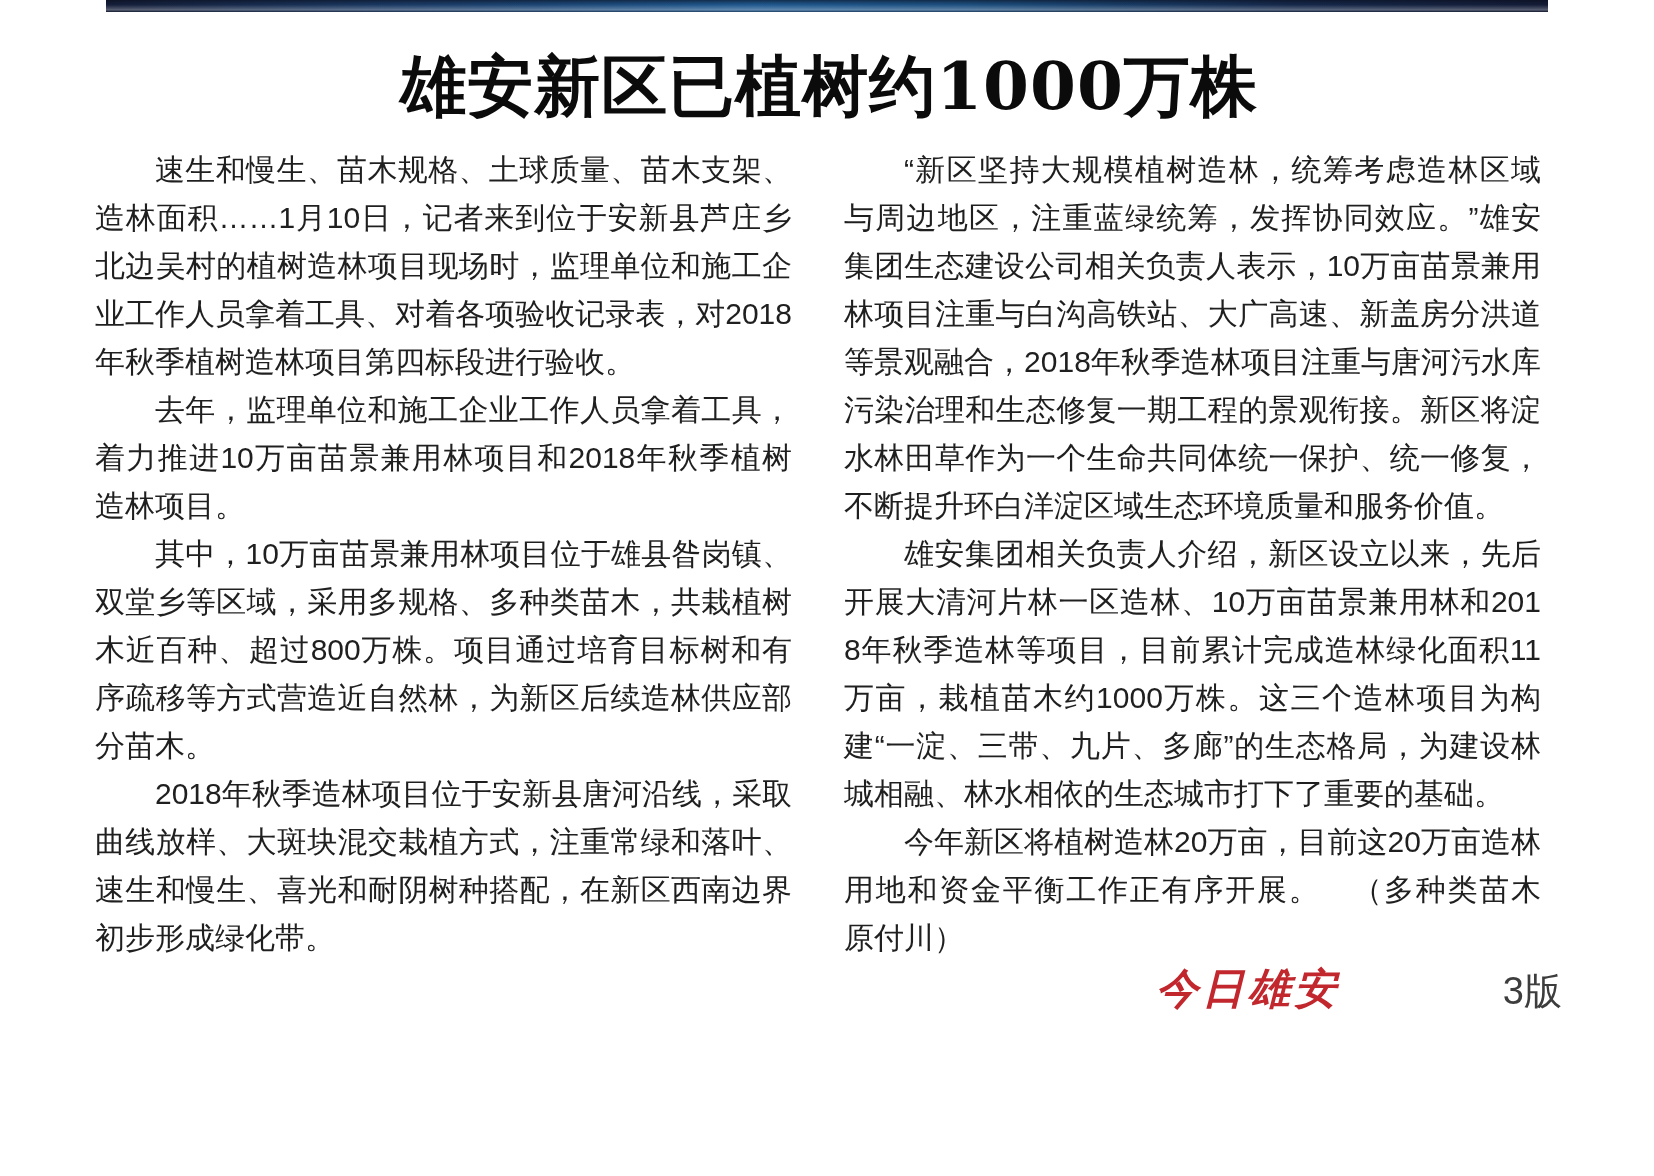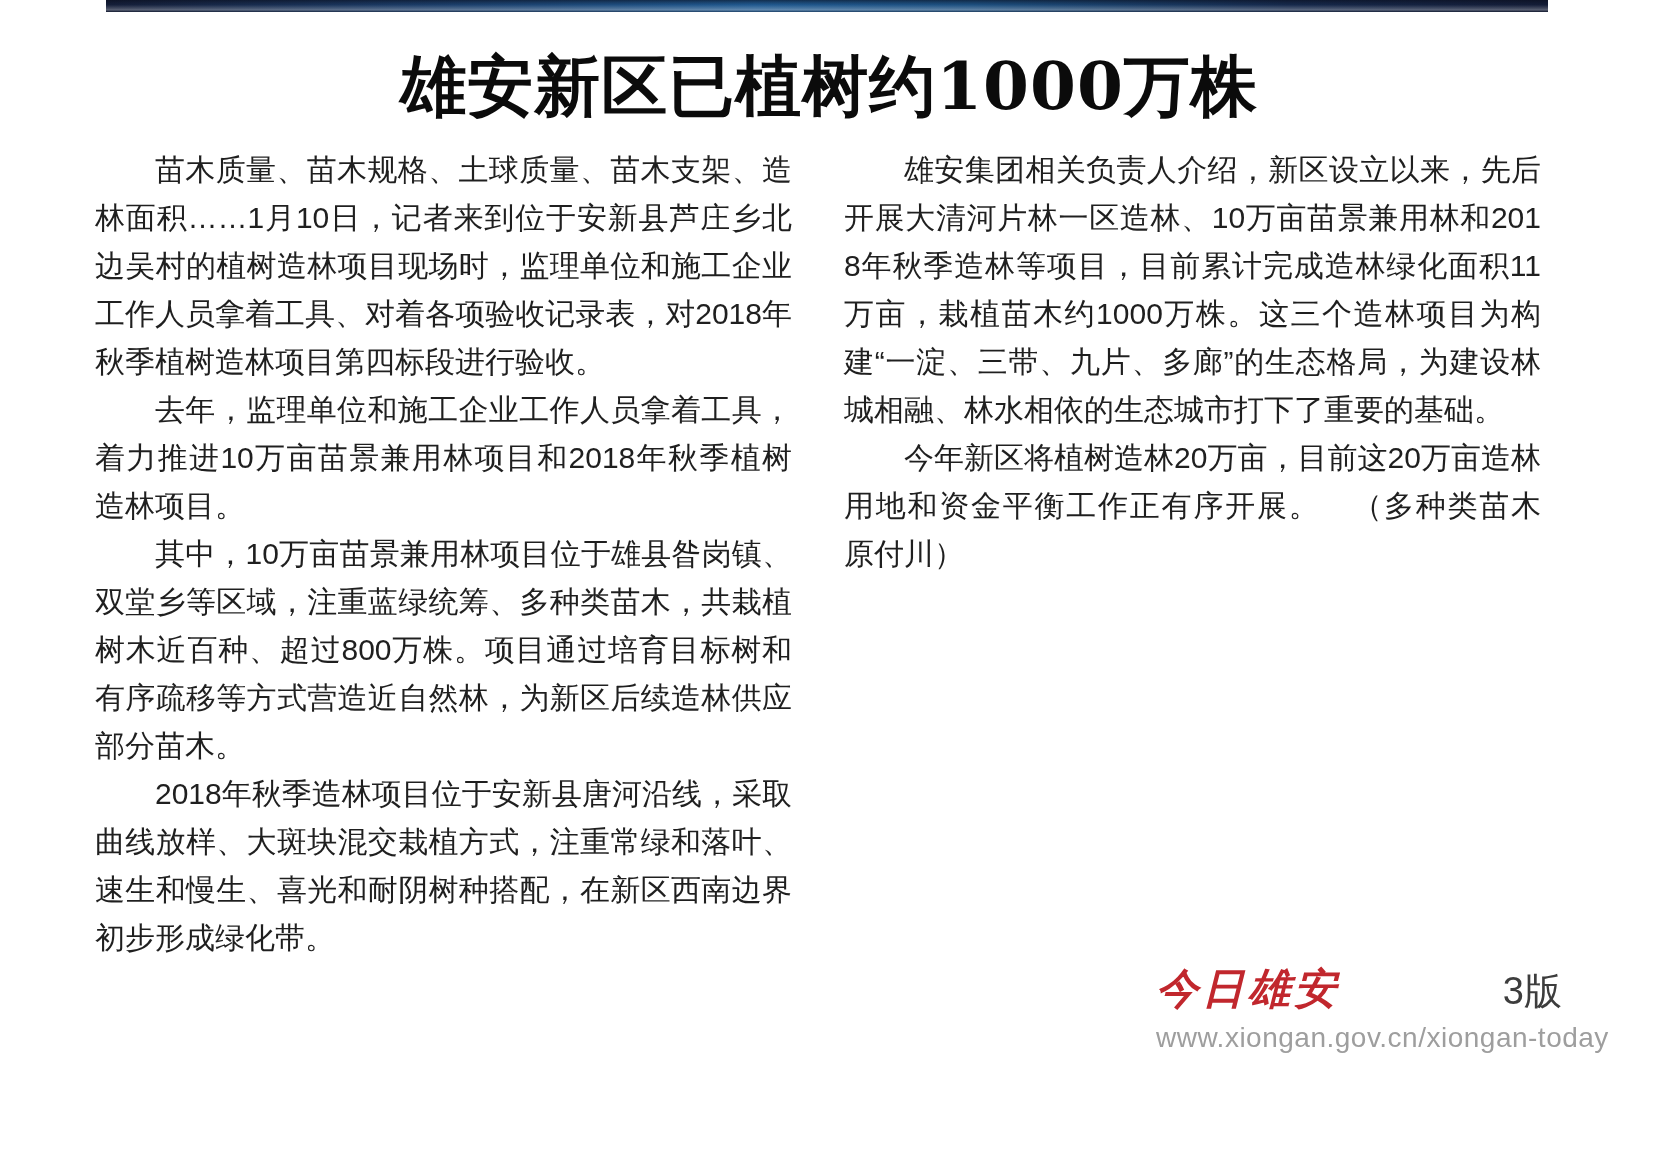--- a/index.html
+++ b/index.html
@@ -112,32 +112,32 @@
 <body>
 
 <div class="page">
 
   <div class="topbar"></div>
 
   <h1 class="headline">雄安新区已植树约1000万株</h1>
 
   <div class="columns">
     <div class="col">
-      <p>苗木质量、苗木规格、土球质量、苗木支架、造林面积……1月10日，记者来到位于安新县芦庄乡北边吴村的植树造林项目现场时，监理单位和施工企业工作人员拿着工具、对着各项验收记录表，对2018年秋季植树造林项目第四标段进行验收。</p>
+      <p>速生和慢生、苗木规格、土球质量、苗木支架、造林面积……1月10日，记者来到位于安新县芦庄乡北边吴村的植树造林项目现场时，监理单位和施工企业工作人员拿着工具、对着各项验收记录表，对2018年秋季植树造林项目第四标段进行验收。</p>
       <p>去年，监理单位和施工企业工作人员拿着工具，着力推进10万亩苗景兼用林项目和2018年秋季植树造林项目。</p>
-      <p>其中，10万亩苗景兼用林项目位于雄县昝岗镇、双堂乡等区域，注重蓝绿统筹、多种类苗木，共栽植树木近百种、超过800万株。项目通过培育目标树和有序疏移等方式营造近自然林，为新区后续造林供应部分苗木。</p>
+      <p>其中，10万亩苗景兼用林项目位于雄县昝岗镇、双堂乡等区域，采用多规格、多种类苗木，共栽植树木近百种、超过800万株。项目通过培育目标树和有序疏移等方式营造近自然林，为新区后续造林供应部分苗木。</p>
       <p>2018年秋季造林项目位于安新县唐河沿线，采取曲线放样、大斑块混交栽植方式，注重常绿和落叶、速生和慢生、喜光和耐阴树种搭配，在新区西南边界初步形成绿化带。</p>
     </div>
     <div class="col">
+      <p>“新区坚持大规模植树造林，统筹考虑造林区域与周边地区，注重蓝绿统筹，发挥协同效应。”雄安集团生态建设公司相关负责人表示，10万亩苗景兼用林项目注重与白沟高铁站、大广高速、新盖房分洪道等景观融合，2018年秋季造林项目注重与唐河污水库污染治理和生态修复一期工程的景观衔接。新区将淀水林田草作为一个生命共同体统一保护、统一修复，不断提升环白洋淀区域生态环境质量和服务价值。</p>
       <p>雄安集团相关负责人介绍，新区设立以来，先后开展大清河片林一区造林、10万亩苗景兼用林和2018年秋季造林等项目，目前累计完成造林绿化面积11万亩，栽植苗木约1000万株。这三个造林项目为构建“一淀、三带、九片、多廊”的生态格局，为建设林城相融、林水相依的生态城市打下了重要的基础。</p>
       <p>今年新区将植树造林20万亩，目前这20万亩造林用地和资金平衡工作正有序开展。　（多种类苗木 原付川）</p>
     </div>
   </div>
 
   <div class="footer">
     <div class="footer-row">
       <span class="logo">今日雄安</span>
       <span class="pagenum">3版</span>
     </div>
-    <div class="url">www.xiongan.gov.cn/xiongan-today</div>
   </div>
 
 </div>
 
 </body></html>

